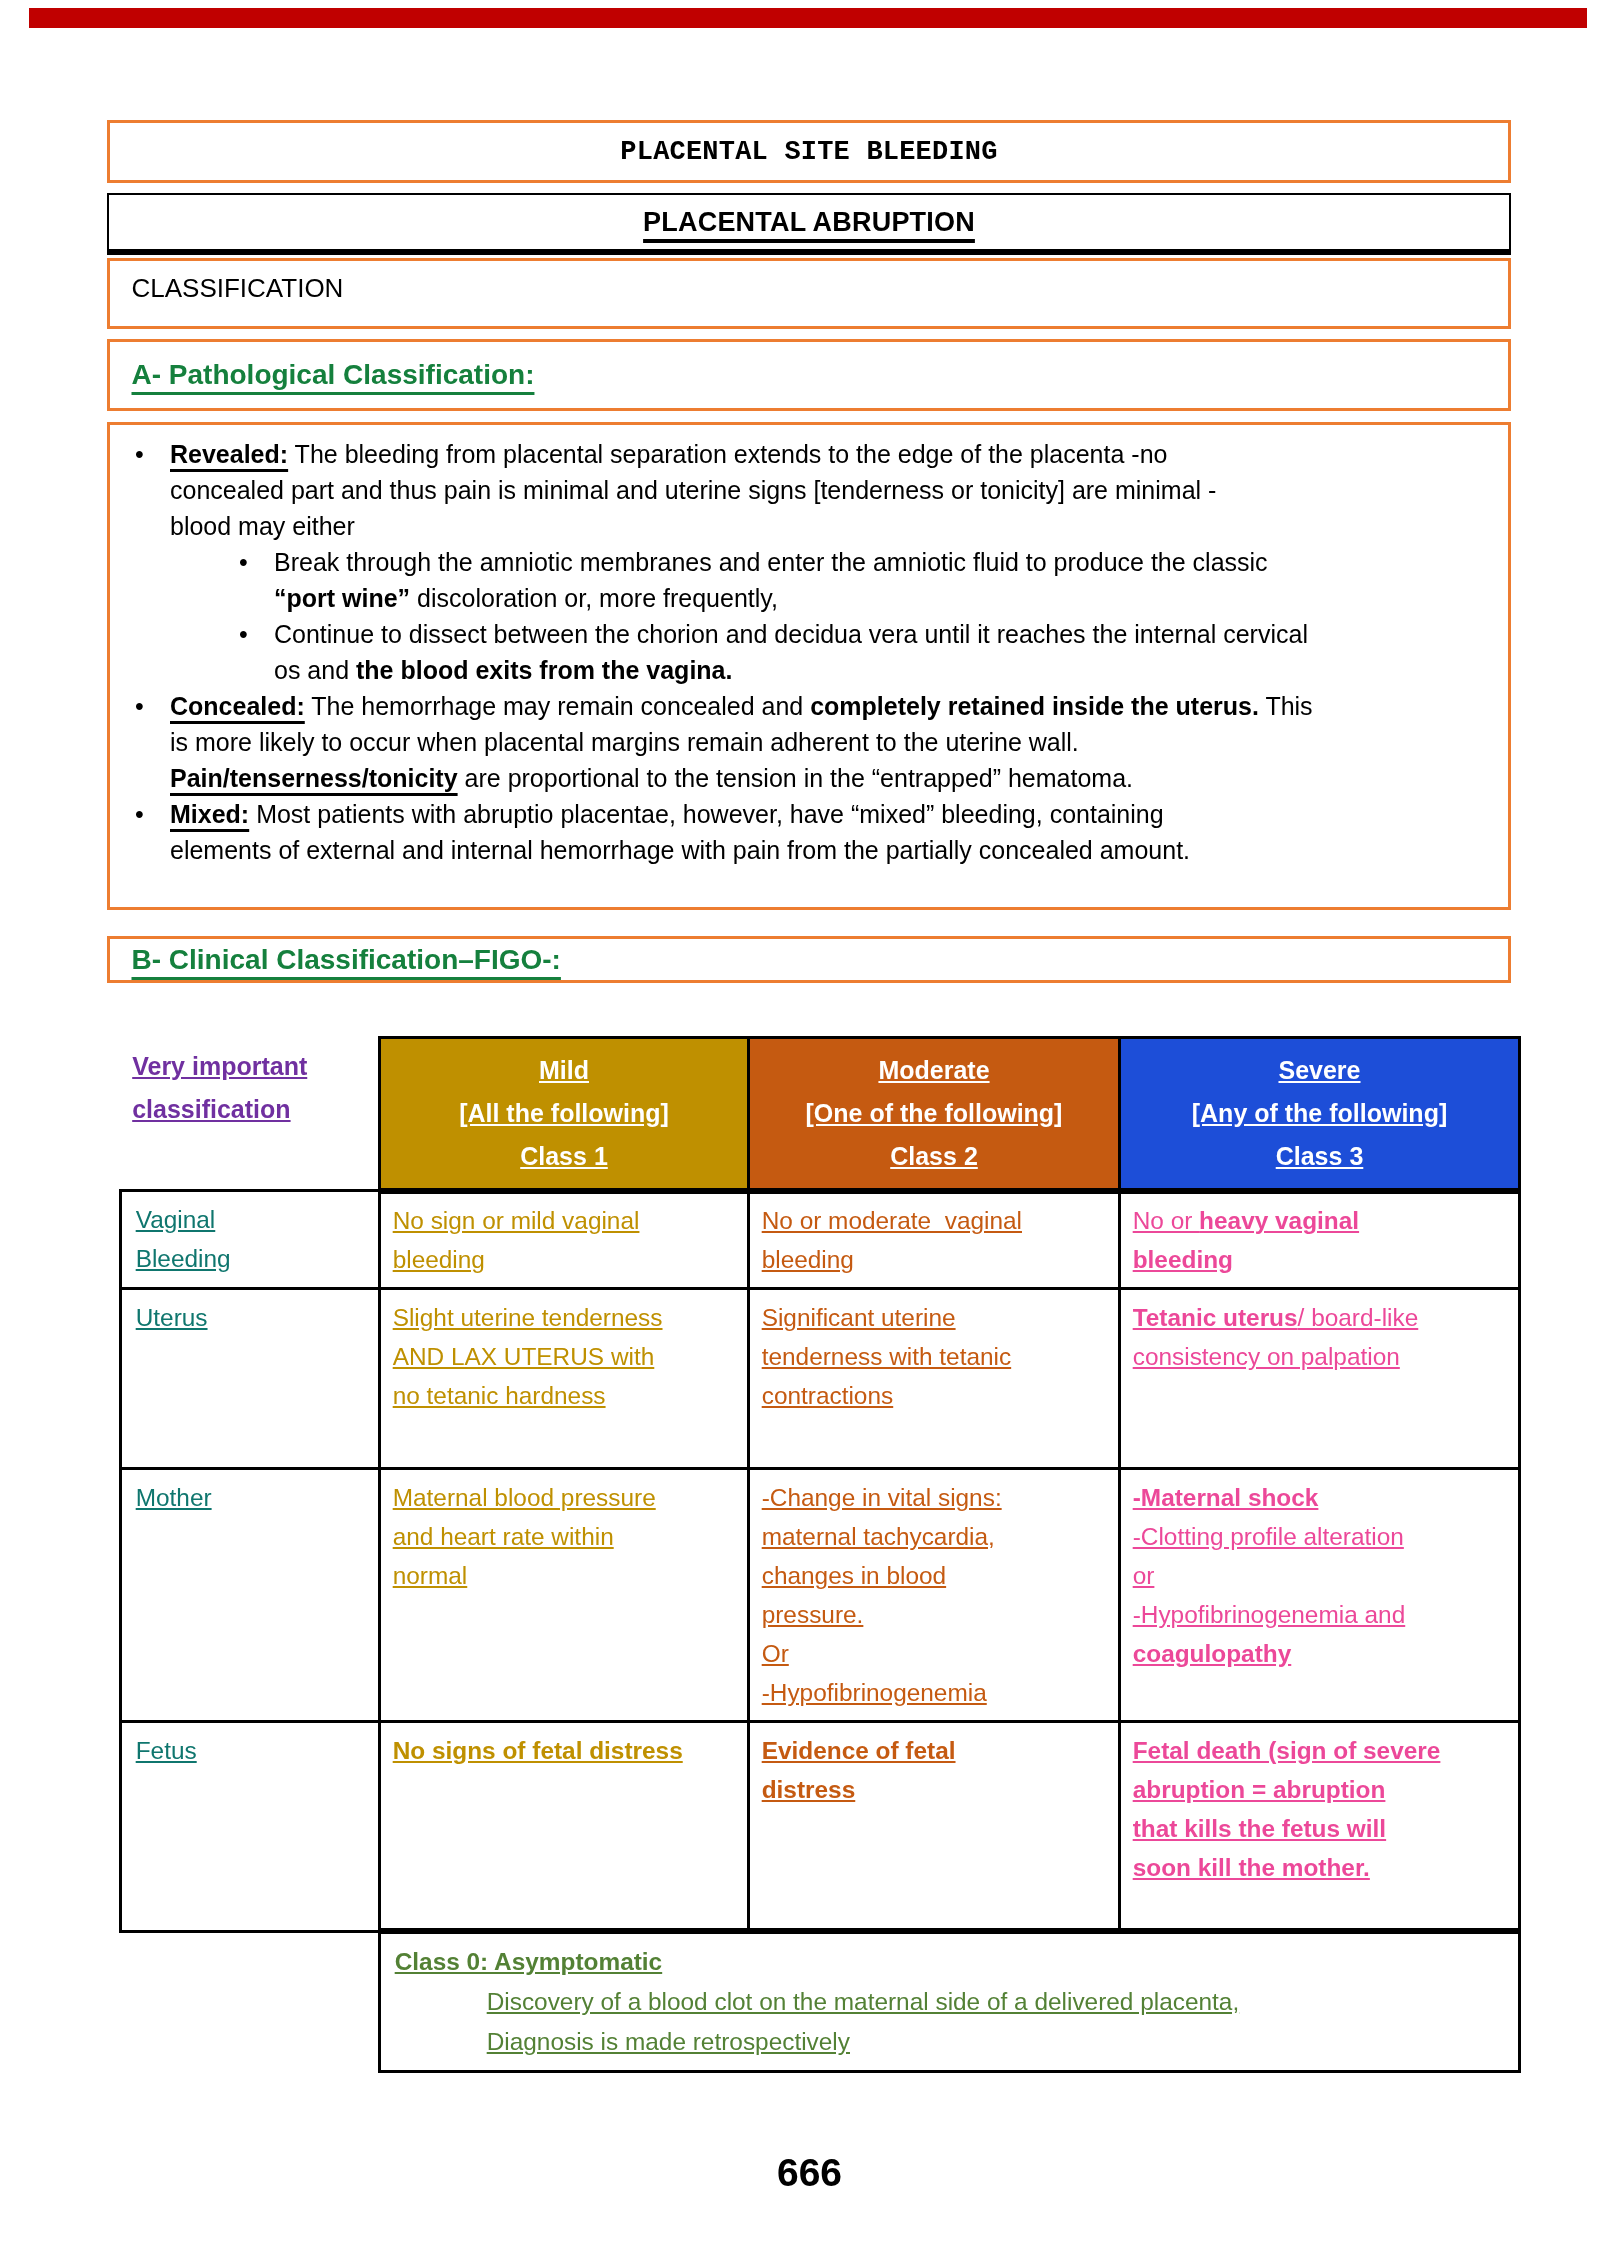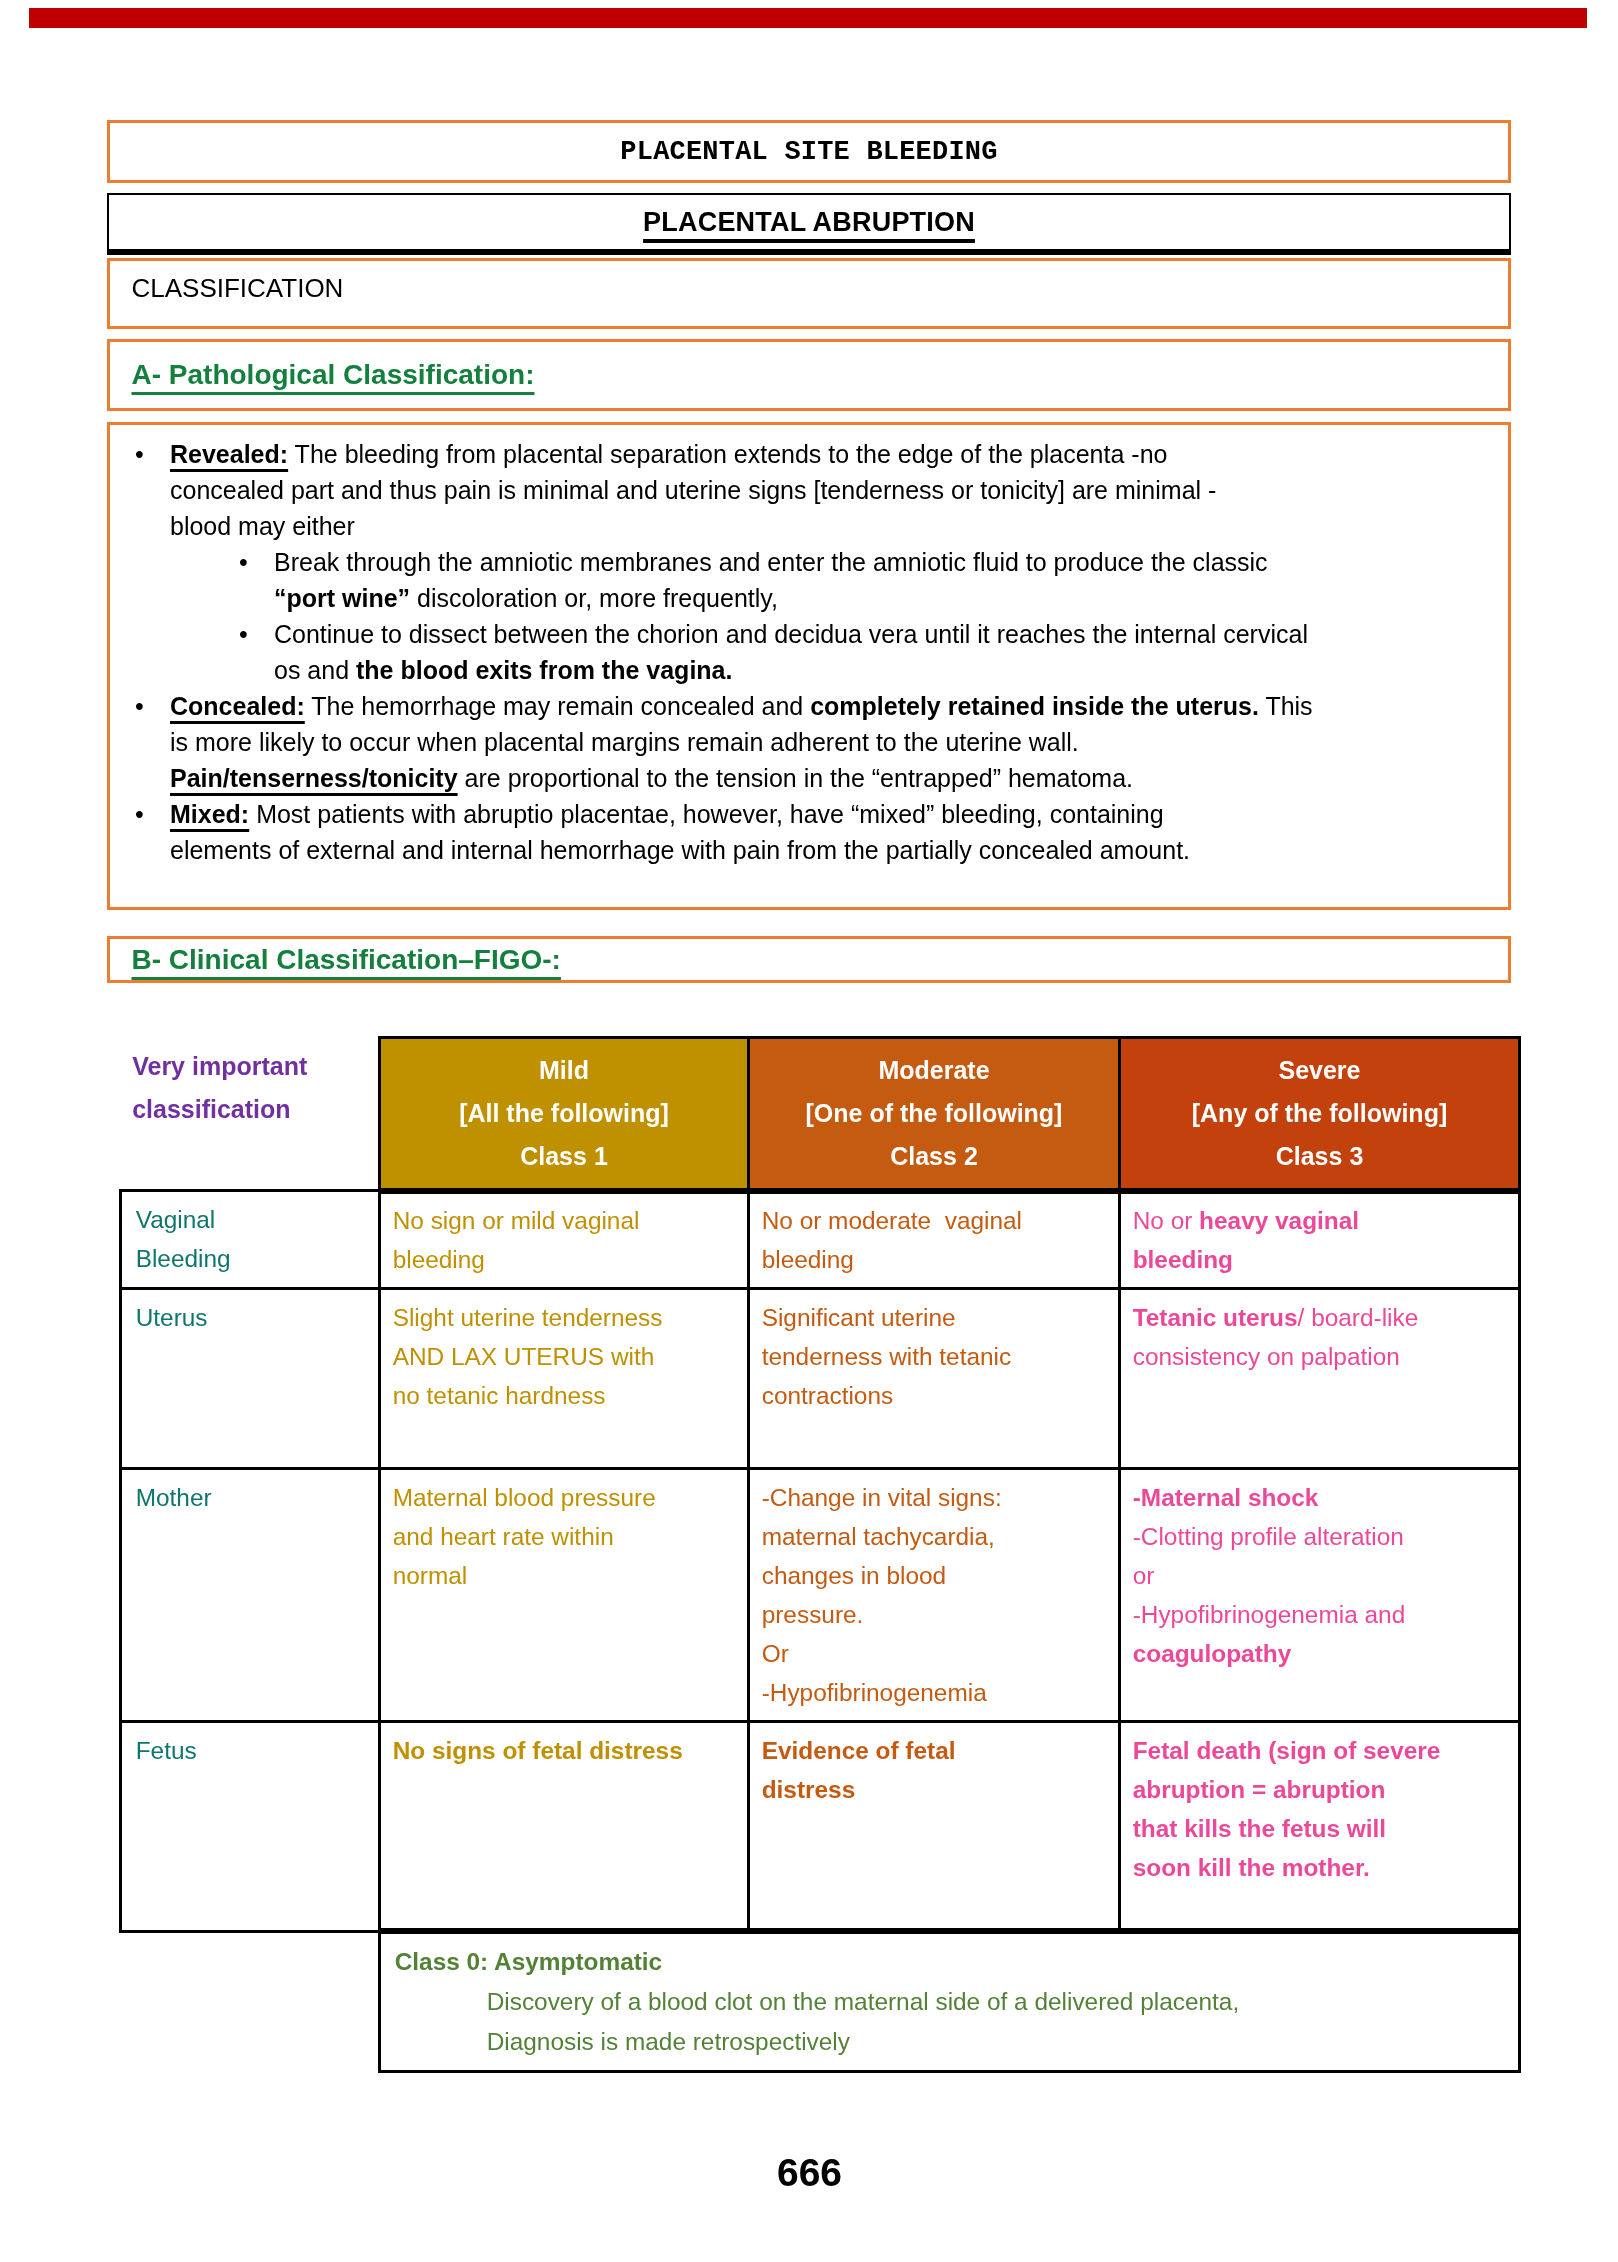--- a/index.html
+++ b/index.html
@@ -32,26 +32,26 @@
   .bullet .marker{position:absolute;left:25px;top:0;}
   .bullet.sub{padding-left:164px;}
   .bullet.sub .marker{left:129px;}
   .rich{white-space:pre-wrap;}
   .b{font-weight:bold;}
   .u{text-decoration:underline;text-decoration-thickness:2.9px;text-underline-offset:5.9px;}
 
   table.figo{position:absolute;left:119px;top:1036px;width:1399px;border-collapse:collapse;
         table-layout:fixed;font-size:24.4px;line-height:39px;}
   .figo td,.figo th{border:3.9px solid #000;vertical-align:top;text-align:left;
-        padding:7.8px 11.7px;box-sizing:border-box;overflow:hidden;}
+        padding:7.8px 11.7px;box-sizing:border-box;overflow:hidden;text-decoration:underline;}
   .figo th{border-bottom-width:6.8px;text-align:center;color:#fff;font-weight:bold;
         font-size:25px;line-height:43px;padding:9.8px 5.9px;}
   .col-mild-bg{background:#BF9000;}
   .col-moderate-bg{background:#C55A11;}
-  .col-severe-bg{background:#c2410c;}
+  .col-severe-bg{background:#1d4ed8;}
   .corner{border:none !important;color:#7030A0;font-weight:bold;font-size:25px;
         line-height:43px;padding:11.7px 0 0 9.8px;}
   .figo td.row-label{color:#0f766e;padding-left:13.7px;}
   .figo td.mild{color:#BF9000;}
   .figo td.moderate{color:#C55A11;}
   .figo td.severe{color:#ec4899;}
   .figo tr.r-head{height:135px;}
   .figo tr.r1{height:98px;}
   .figo tr.r2{height:180px;}
   .figo tr.r3{height:249px;}

